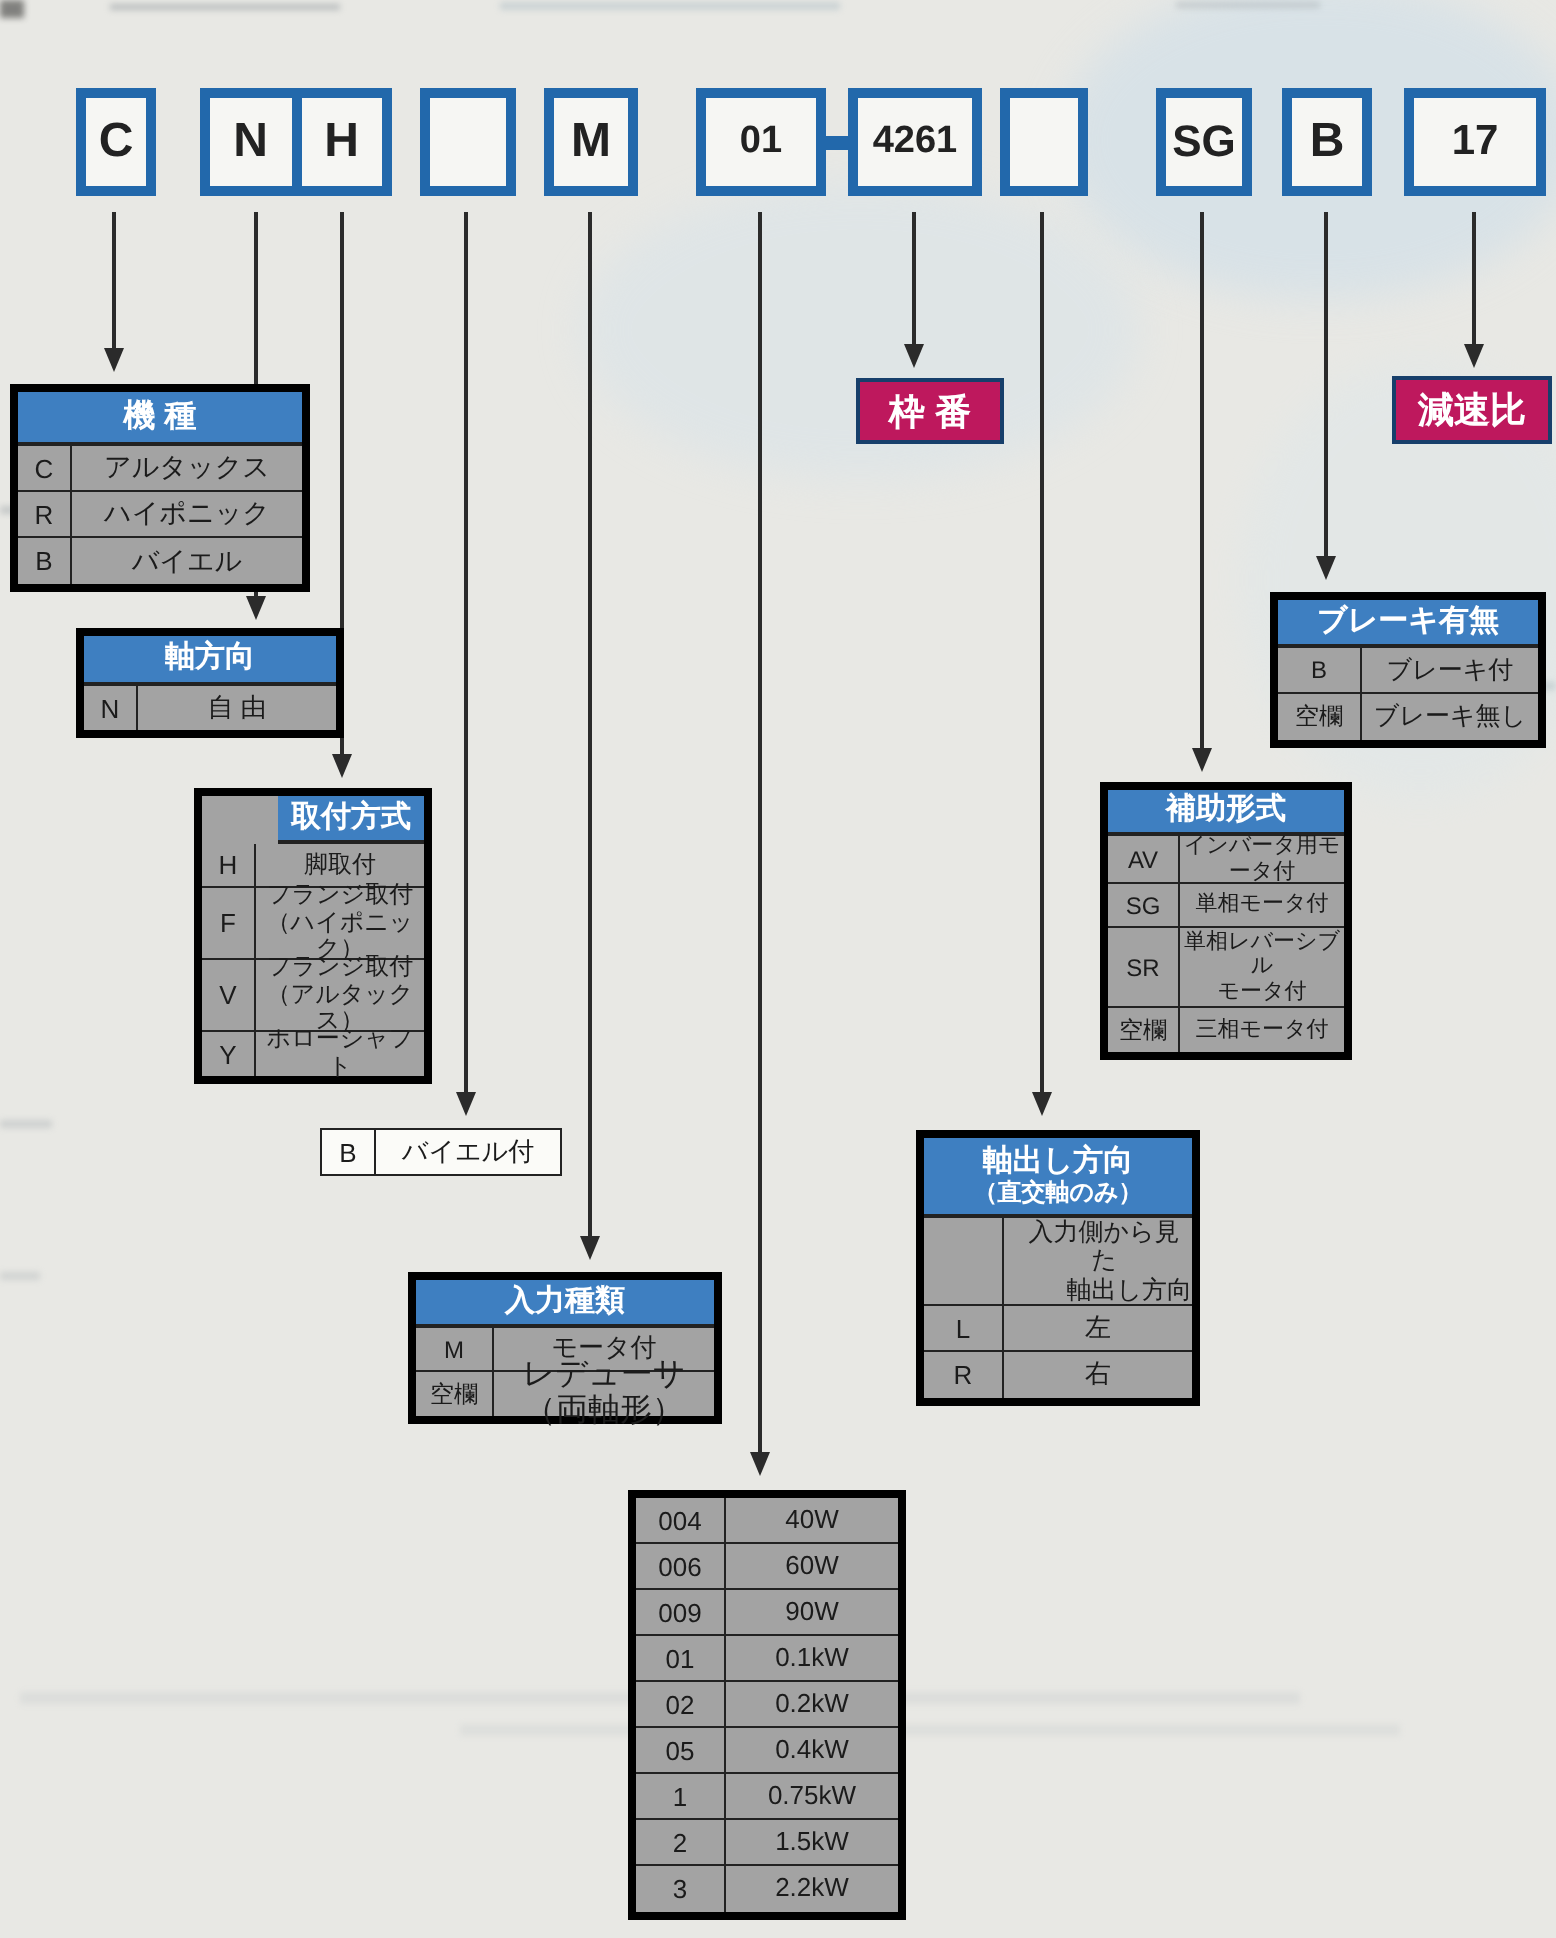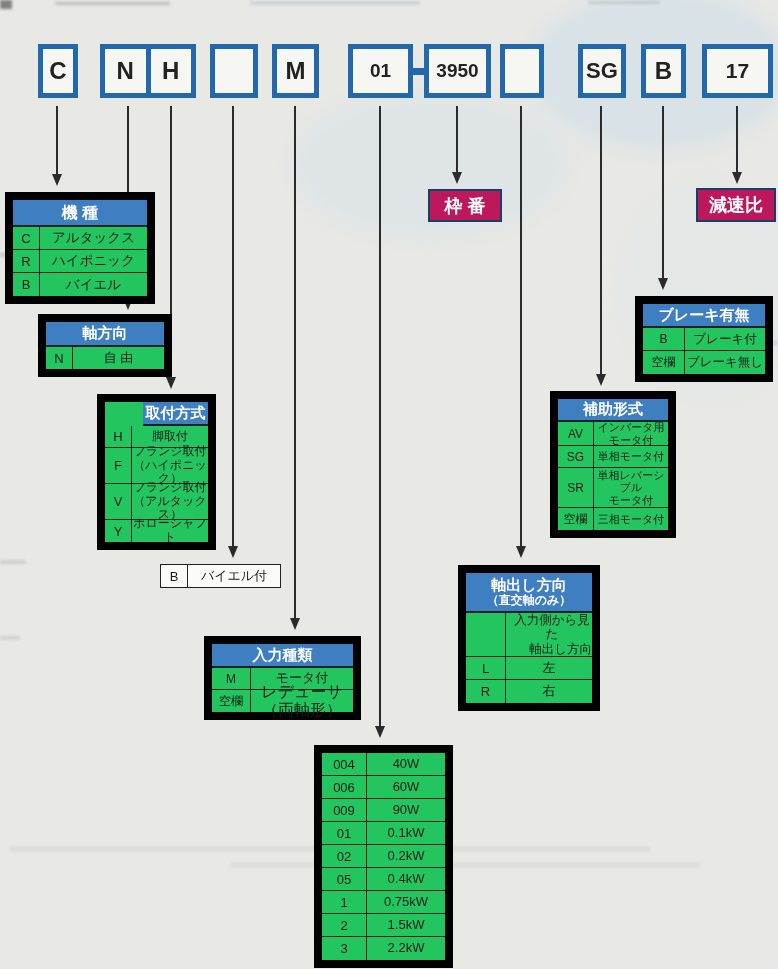--- a/index.html
+++ b/index.html
@@ -32,22 +32,22 @@
 
   
   .badge {
     position:absolute; box-sizing:border-box;
     background:#be185d; border:2px solid #173f6b; color:#fff;
     font-weight:bold; display:flex; align-items:center; justify-content:center;
     font-size:18px;
   }
 
   
-  .tbl { position:absolute; box-sizing:border-box; border:8px solid #000000;
-         background:#22c55e; font-size:13px; }
+  .tbl { position:absolute; box-sizing:border-box; border:4px solid #000000;
+         background:#a3a3a3; font-size:13px; }
   .tbl .hd { background:#3e7fc1; color:#fff; font-weight:bold; text-align:center;
              display:flex; flex-direction:column; align-items:center; justify-content:center;
              border-bottom:2px solid #222; font-size:15px; line-height:1.1; }
   .trow { display:flex; box-sizing:border-box; border-bottom:1.5px solid #222; }
   .trow:last-child { border-bottom:none; }
   .tkey { box-sizing:border-box; border-right:1.5px solid #222;
           display:flex; align-items:center; justify-content:center; }
   .tval { flex:1; display:flex; flex-direction:column; align-items:center; justify-content:center;
           line-height:1.15; text-align:center; }
 
@@ -127,21 +127,21 @@
   </div>
 
   <div class="code-box" style="left:210px; width:48px;"></div>
 
   <div class="code-box" style="left:272px; width:47px;">M</div>
 
   <div class="code-box num" style="left:348px; width:65px;">01</div>
 
   <div class="dash" style="left:411px; top:68px; width:15px; height:7px;"></div>
 
-  <div class="code-box num" style="left:424px; width:67px;">3950</div>
+  <div class="code-box num" style="left:424px; width:67px;">4261</div>
 
   <div class="code-box" style="left:500px; width:44px;"></div>
 
   <div class="code-box" style="left:578px; width:48px; font-size:22px;">SG</div>
 
   <div class="code-box" style="left:641px; width:45px;">B</div>
 
   <div class="code-box num" style="left:702px; width:71px; font-size:21px;">17</div>
 
   <div class="vline" style="left:56px;  top:106px; height:68px;"></div>

